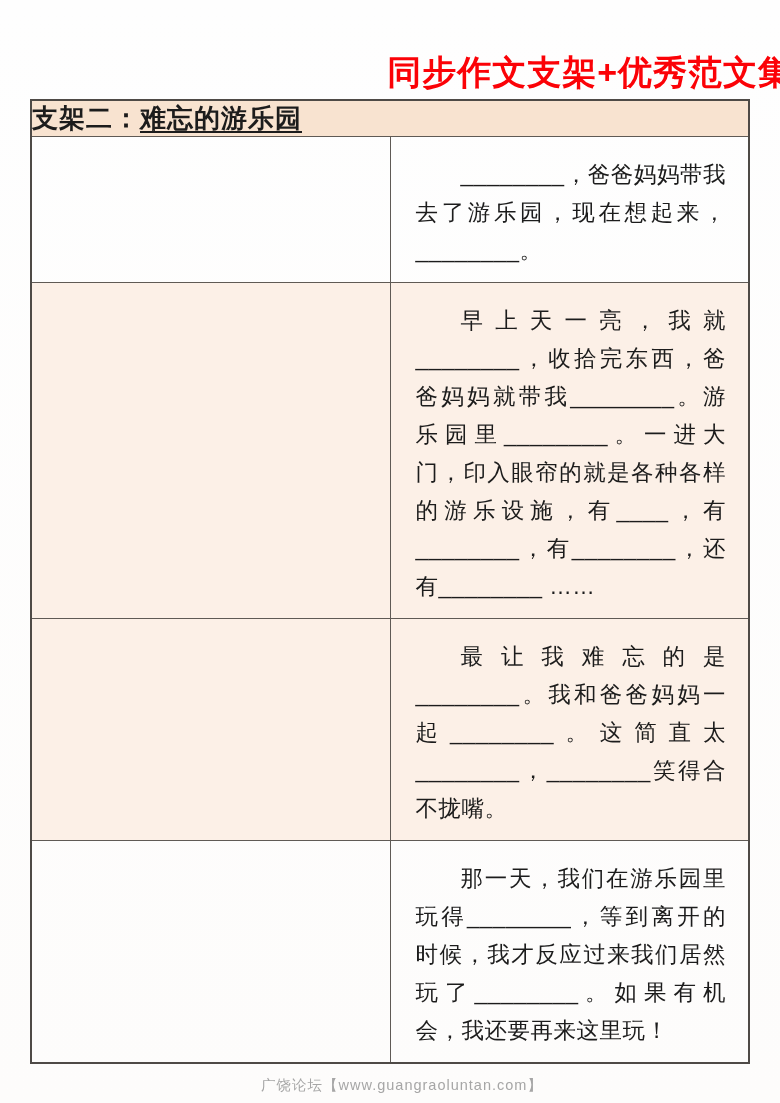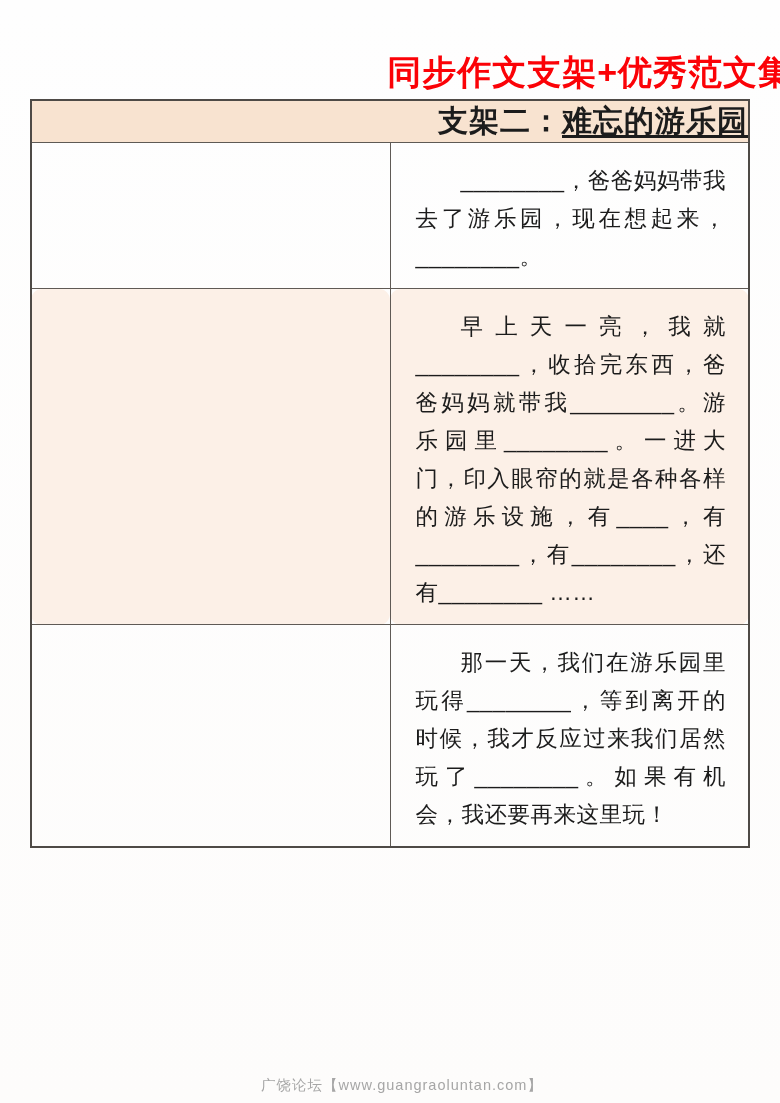--- a/index.html
+++ b/index.html
@@ -36,32 +36,32 @@
     table-layout: fixed;
   }
   table.scaffold td {
     border: 1.5px solid #5f5a55;
     vertical-align: top;
     padding: 0;
   }
   table.scaffold { border: 2px solid #4e4a46; }
   td.header-cell {
     background: #f8e3d0;
-    text-align: right;
+    text-align: left;
     height: 33px;
     vertical-align: middle;
-    font-size: 30px;
+    font-size: 26px;
     font-weight: bold;
     letter-spacing: 1px;
     padding: 2px 0 3px 0;
   }
   .u { text-decoration: underline; text-underline-offset: 4px; }
   td.left-cell  { width: 186px; }
   td.right-cell { width: 534px; }
-  tr.shaded td  { background: #fcf0e7; border-radius: 11px; }
+  tr.shaded td  { background: #fcf0e7; }
   td.right-cell p {
     margin: 12px;
     padding: 7px 10px 0 13px;
     font-size: 22.5px;
     line-height: 38px;
     text-indent: 2em;
     text-align: justify;
     letter-spacing: 0.5px;
   }
   tr.r1 td { height: 107px; }
@@ -103,20 +103,26 @@
       </tr>
 
       <tr class="r2 shaded">
         <td class="left-cell"></td>
         <td class="right-cell">
           <p>早上天一亮，我就________，收拾完东西，爸爸妈妈就带我________。游乐园里________。一进大门，印入眼帘的就是各种各样的游乐设施，有____，有________，有________，还有________ ……</p>
         </td>
       </tr>
 
 
+      <tr class="r4 shaded">
+        <td class="left-cell"></td>
+        <td class="right-cell">
+          <p>最让我难忘的是________。我和爸爸妈妈一起________。这简直太________，________笑得合不拢嘴。</p>
+        </td>
+      </tr>
 
       <tr class="r5">
         <td class="left-cell"></td>
         <td class="right-cell">
           <p>那一天，我们在游乐园里玩得________，等到离开的时候，我才反应过来我们居然玩了________。如果有机会，我还要再来这里玩！</p>
         </td>
       </tr>
     </tbody>
   </table>
 

